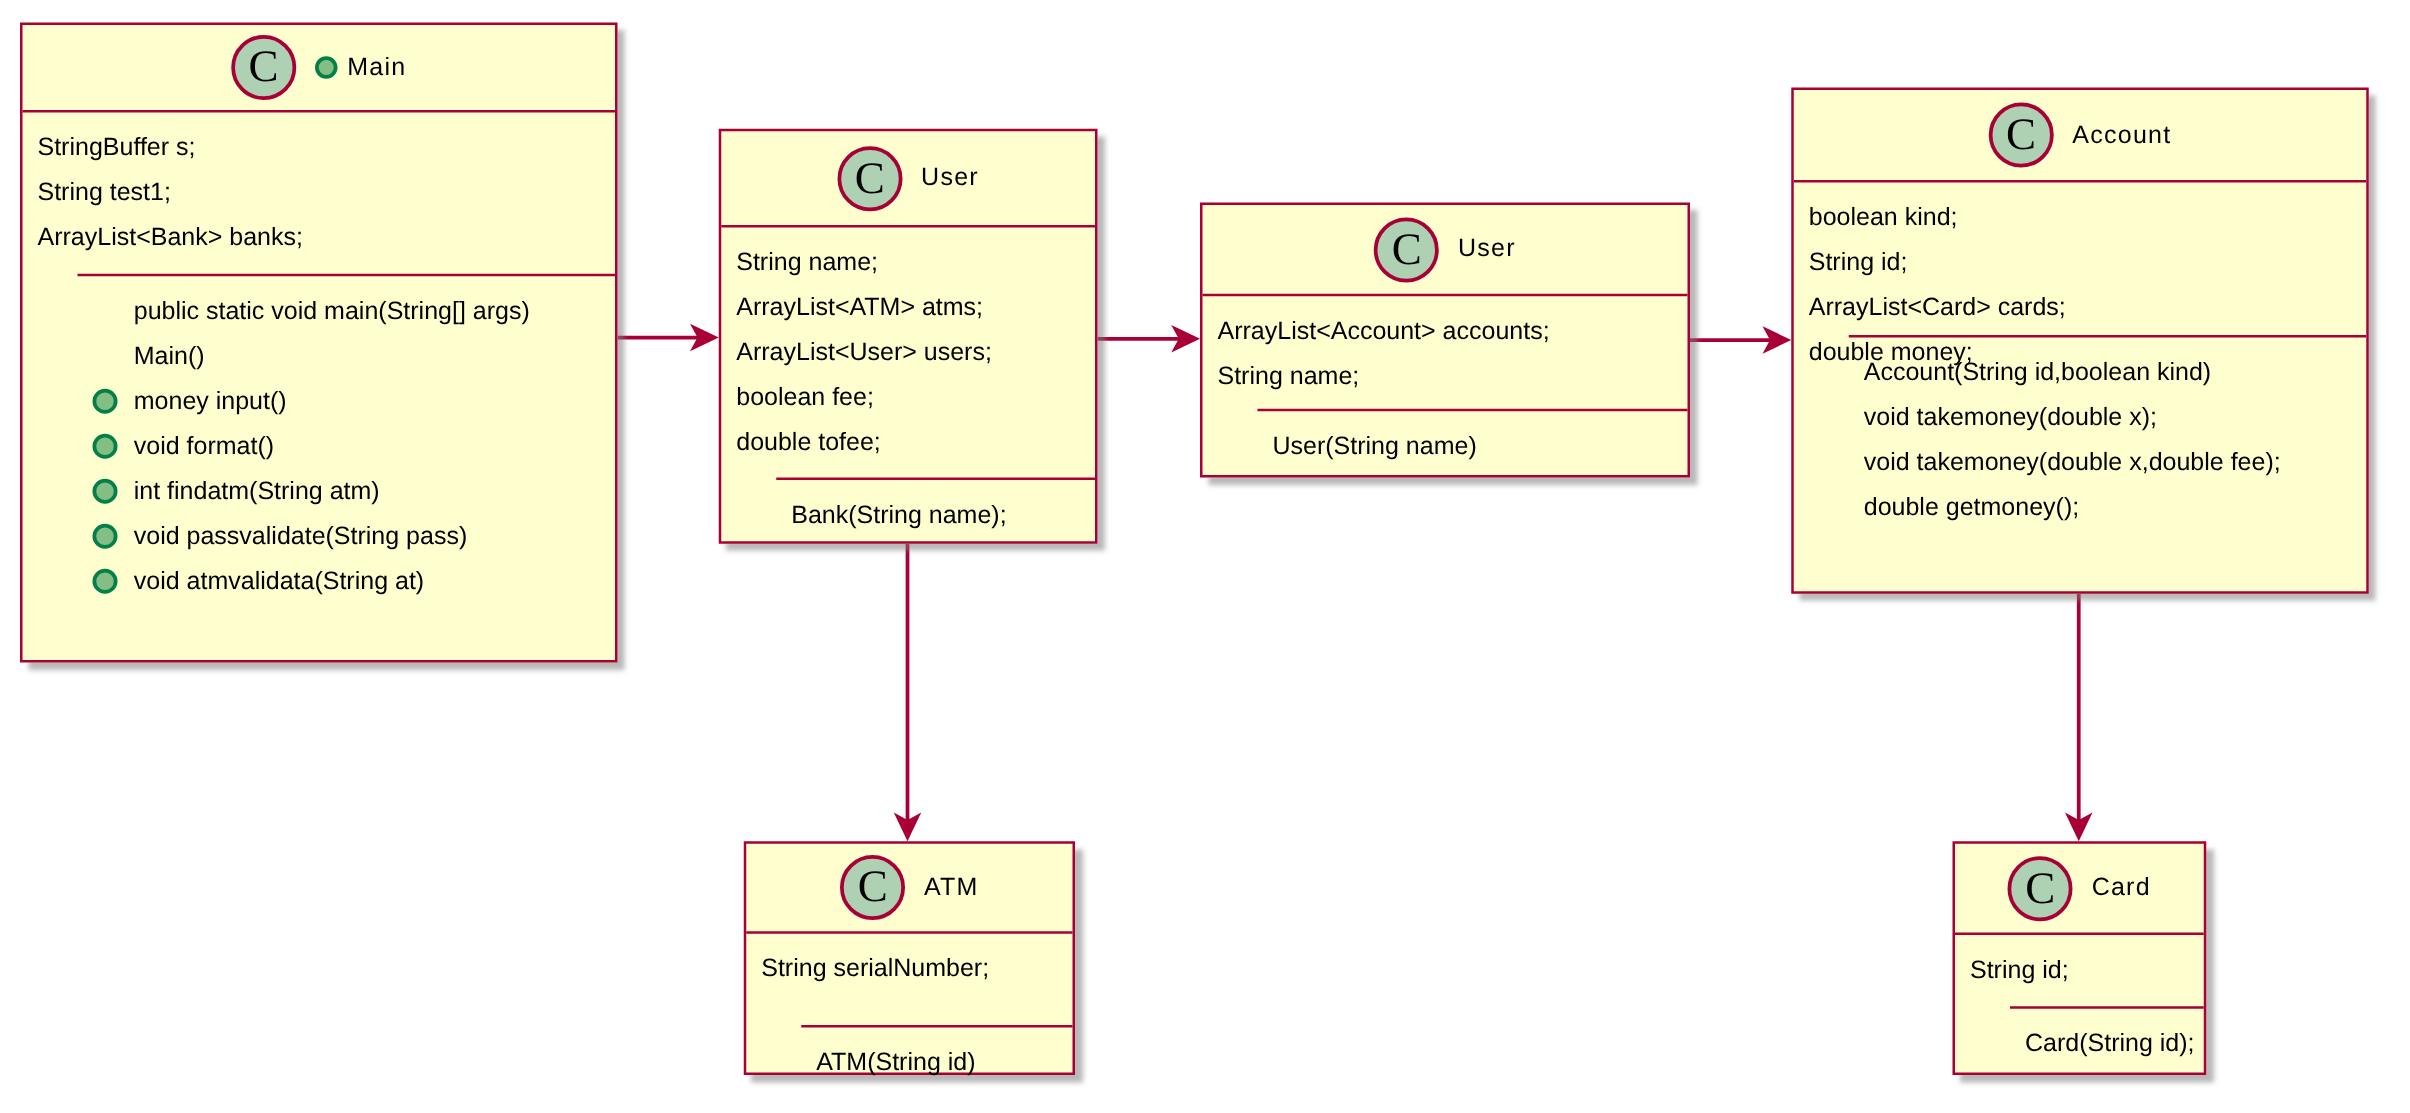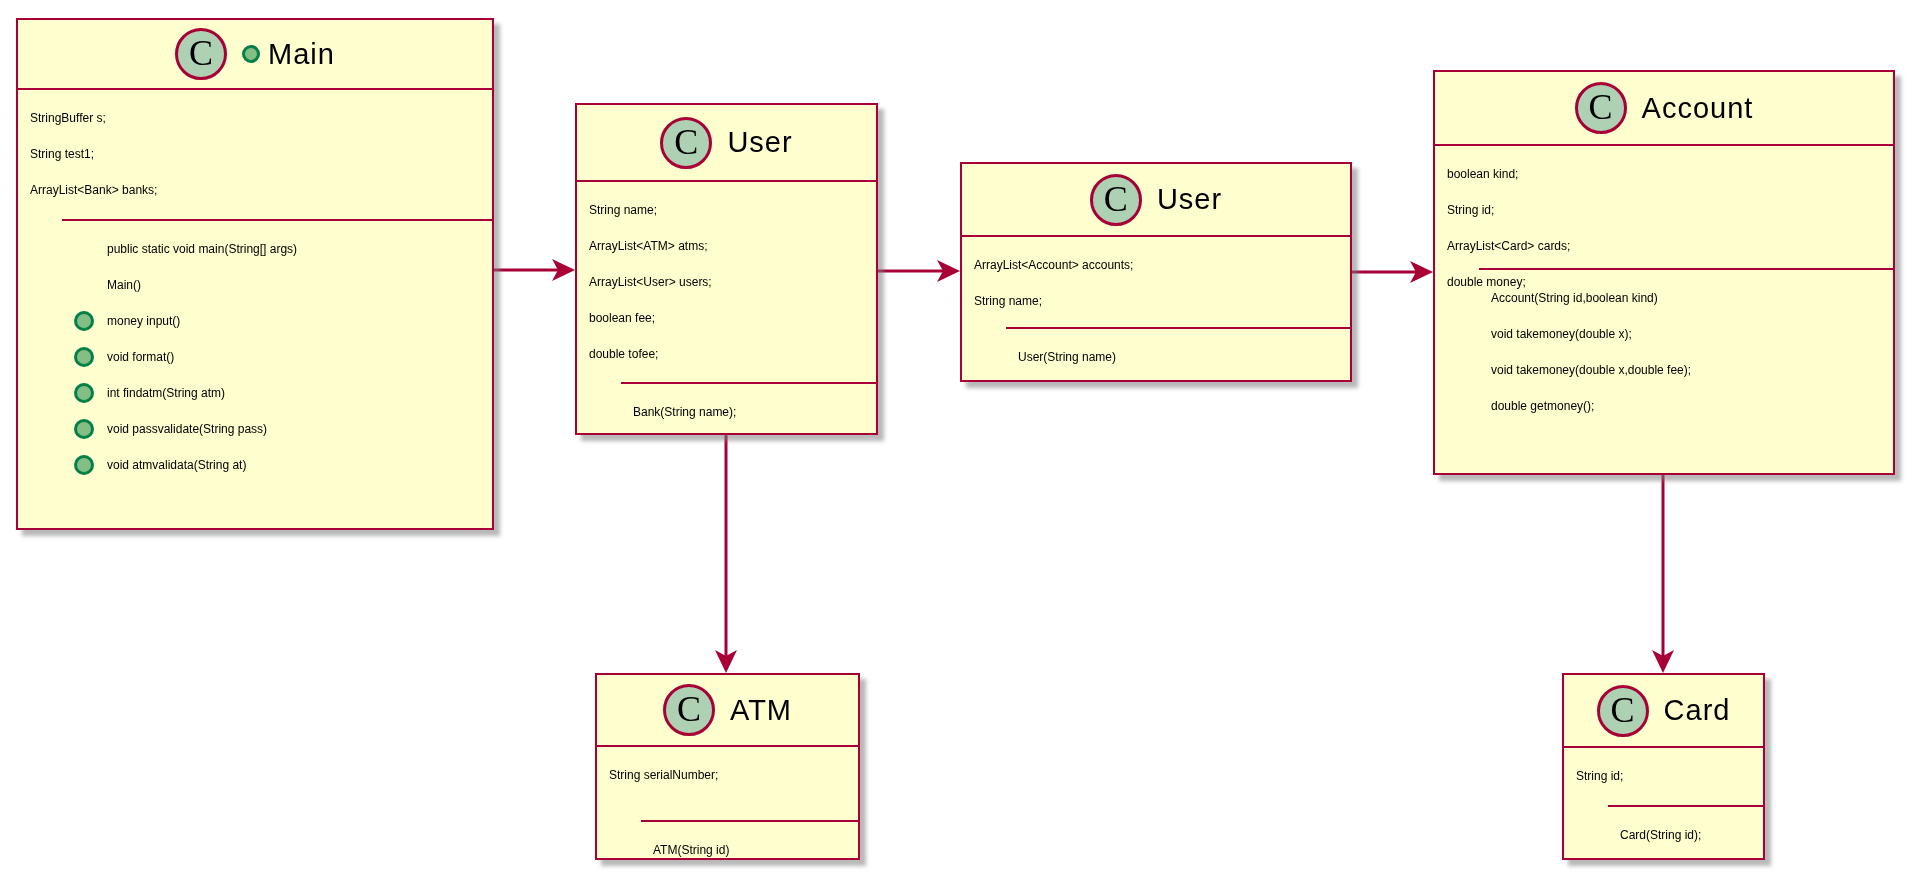--- a/index.html
+++ b/index.html
@@ -19,28 +19,28 @@
     box-sizing:border-box; flex:none;
     display:flex; align-items:center; justify-content:center; gap:15px;
     border-bottom:2.5px solid #a80036;
   }
   .class-circle {
     box-sizing:border-box; width:52px; height:52px; border-radius:50%;
     background:#add1b2; border:3px solid #a80036;
     display:flex; align-items:center; justify-content:center;
     font-family:"Liberation Serif", serif; font-size:36px; line-height:1; padding-bottom:2px;
   }
-  .class-title { font-size:29px; letter-spacing:1px; }
+  .class-title { font-size:20px; letter-spacing:1px; }
   .vis-dot {
     box-sizing:border-box; width:18px; height:18px; border-radius:50%;
     background:#84be84; border:3px solid #038048; margin-right:-7px;
   }
   .uml-fields { box-sizing:border-box; flex:none; padding:10px 12px; }
   .uml-methods { box-sizing:border-box; flex:1; padding:10px 12px; border-top:2.5px solid #a80036;margin-left:44px; }
-  .row { height:36px; line-height:36px; font-size:12px; white-space:nowrap; display:flex; align-items:center; }
+  .row { height:36px; line-height:36px; font-size:20px; white-space:nowrap; display:flex; align-items:center; }
   .micon {
     box-sizing:border-box; flex:none; width:20px; height:20px; border-radius:50%;
     background:#84be84; border:3px solid #038048; margin-right:13px;
   }
   .indent { padding-left:33px; }
 
   
   #box-main    { left:16px;   top:18px;  width:478px; height:512px; }
   #box-main .uml-header { height:70px; }
   #box-main .uml-fields { height:129px; }

